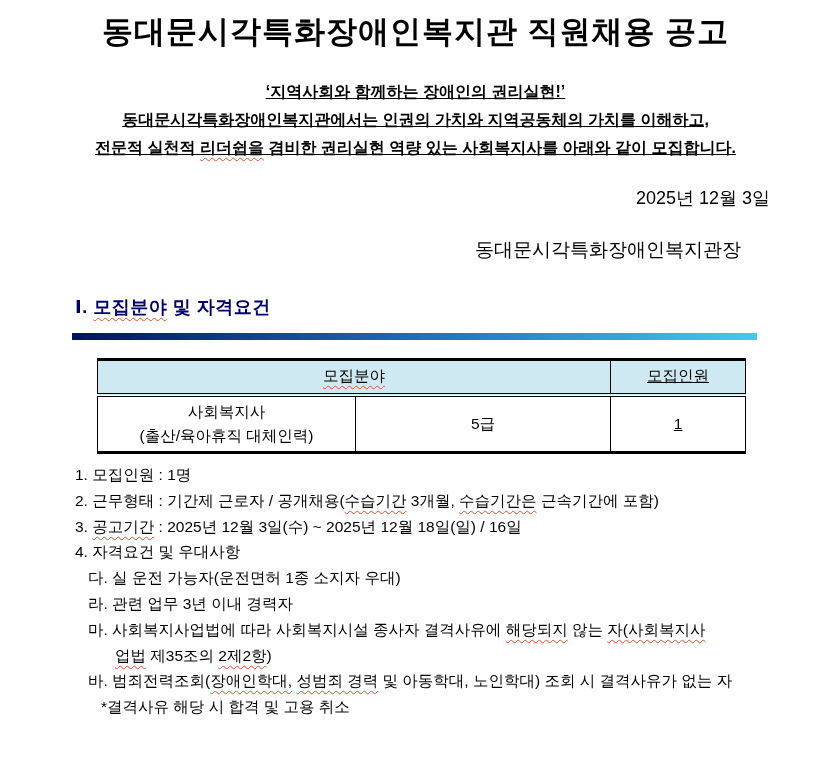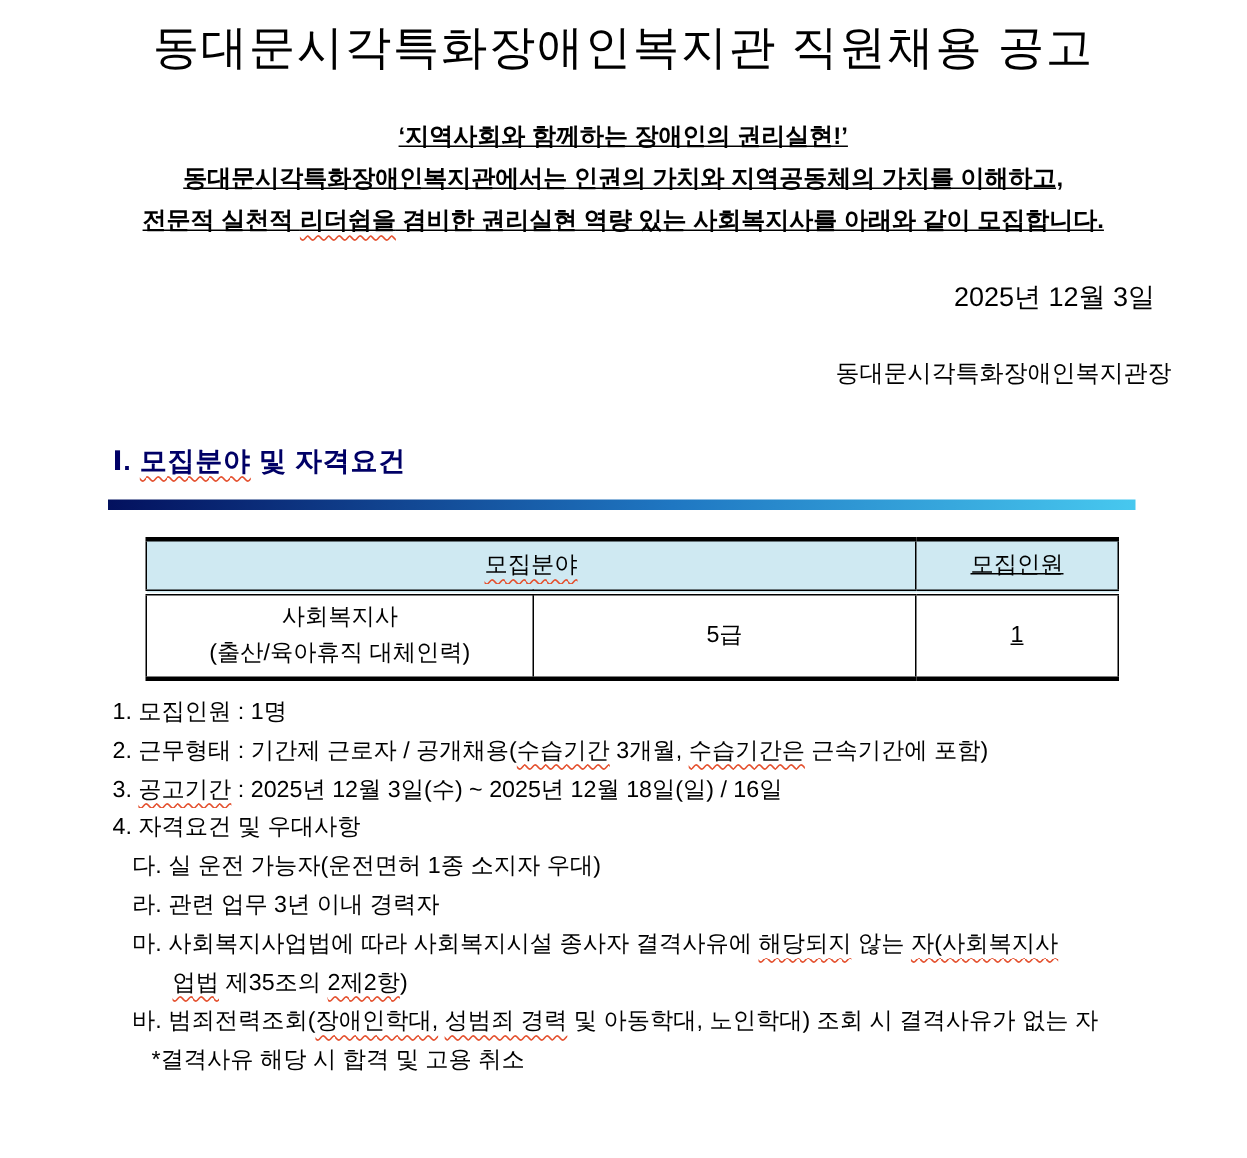--- a/index.html
+++ b/index.html
@@ -20,21 +20,21 @@
     font-family:"Liberation Sans","DejaVu Sans",sans-serif;
     position:relative;
   }
   .doc{width:831px;height:772px;}
 
   .title{
     margin-top:10px;
     text-align:center;
     font-size:31px;
     line-height:44px;
-    font-weight:400;
+    font-weight:700;
     letter-spacing:1px;
   }
 
   .intro{
     margin-top:24px;
     text-align:center;
     font-size:16px;
     line-height:28px;
     font-weight:600;
     text-decoration:underline;
@@ -42,23 +42,23 @@
 
   .date-line{
     margin-top:26px;
     padding-right:61px;
     text-align:right;
     font-size:18px;
     line-height:20px;
   }
   .sig-line{
     margin-top:32px;
-    padding-right:50px;
+    padding-right:90px;
     text-align:right;
-    font-size:16px;
+    font-size:19px;
     line-height:20px;
   }
 
   .section-heading{
     margin:32px 0 0 75px;
     color:var(--navy);
     font-size:18px;
     line-height:30px;
     font-weight:800;
     letter-spacing:0.5px;

